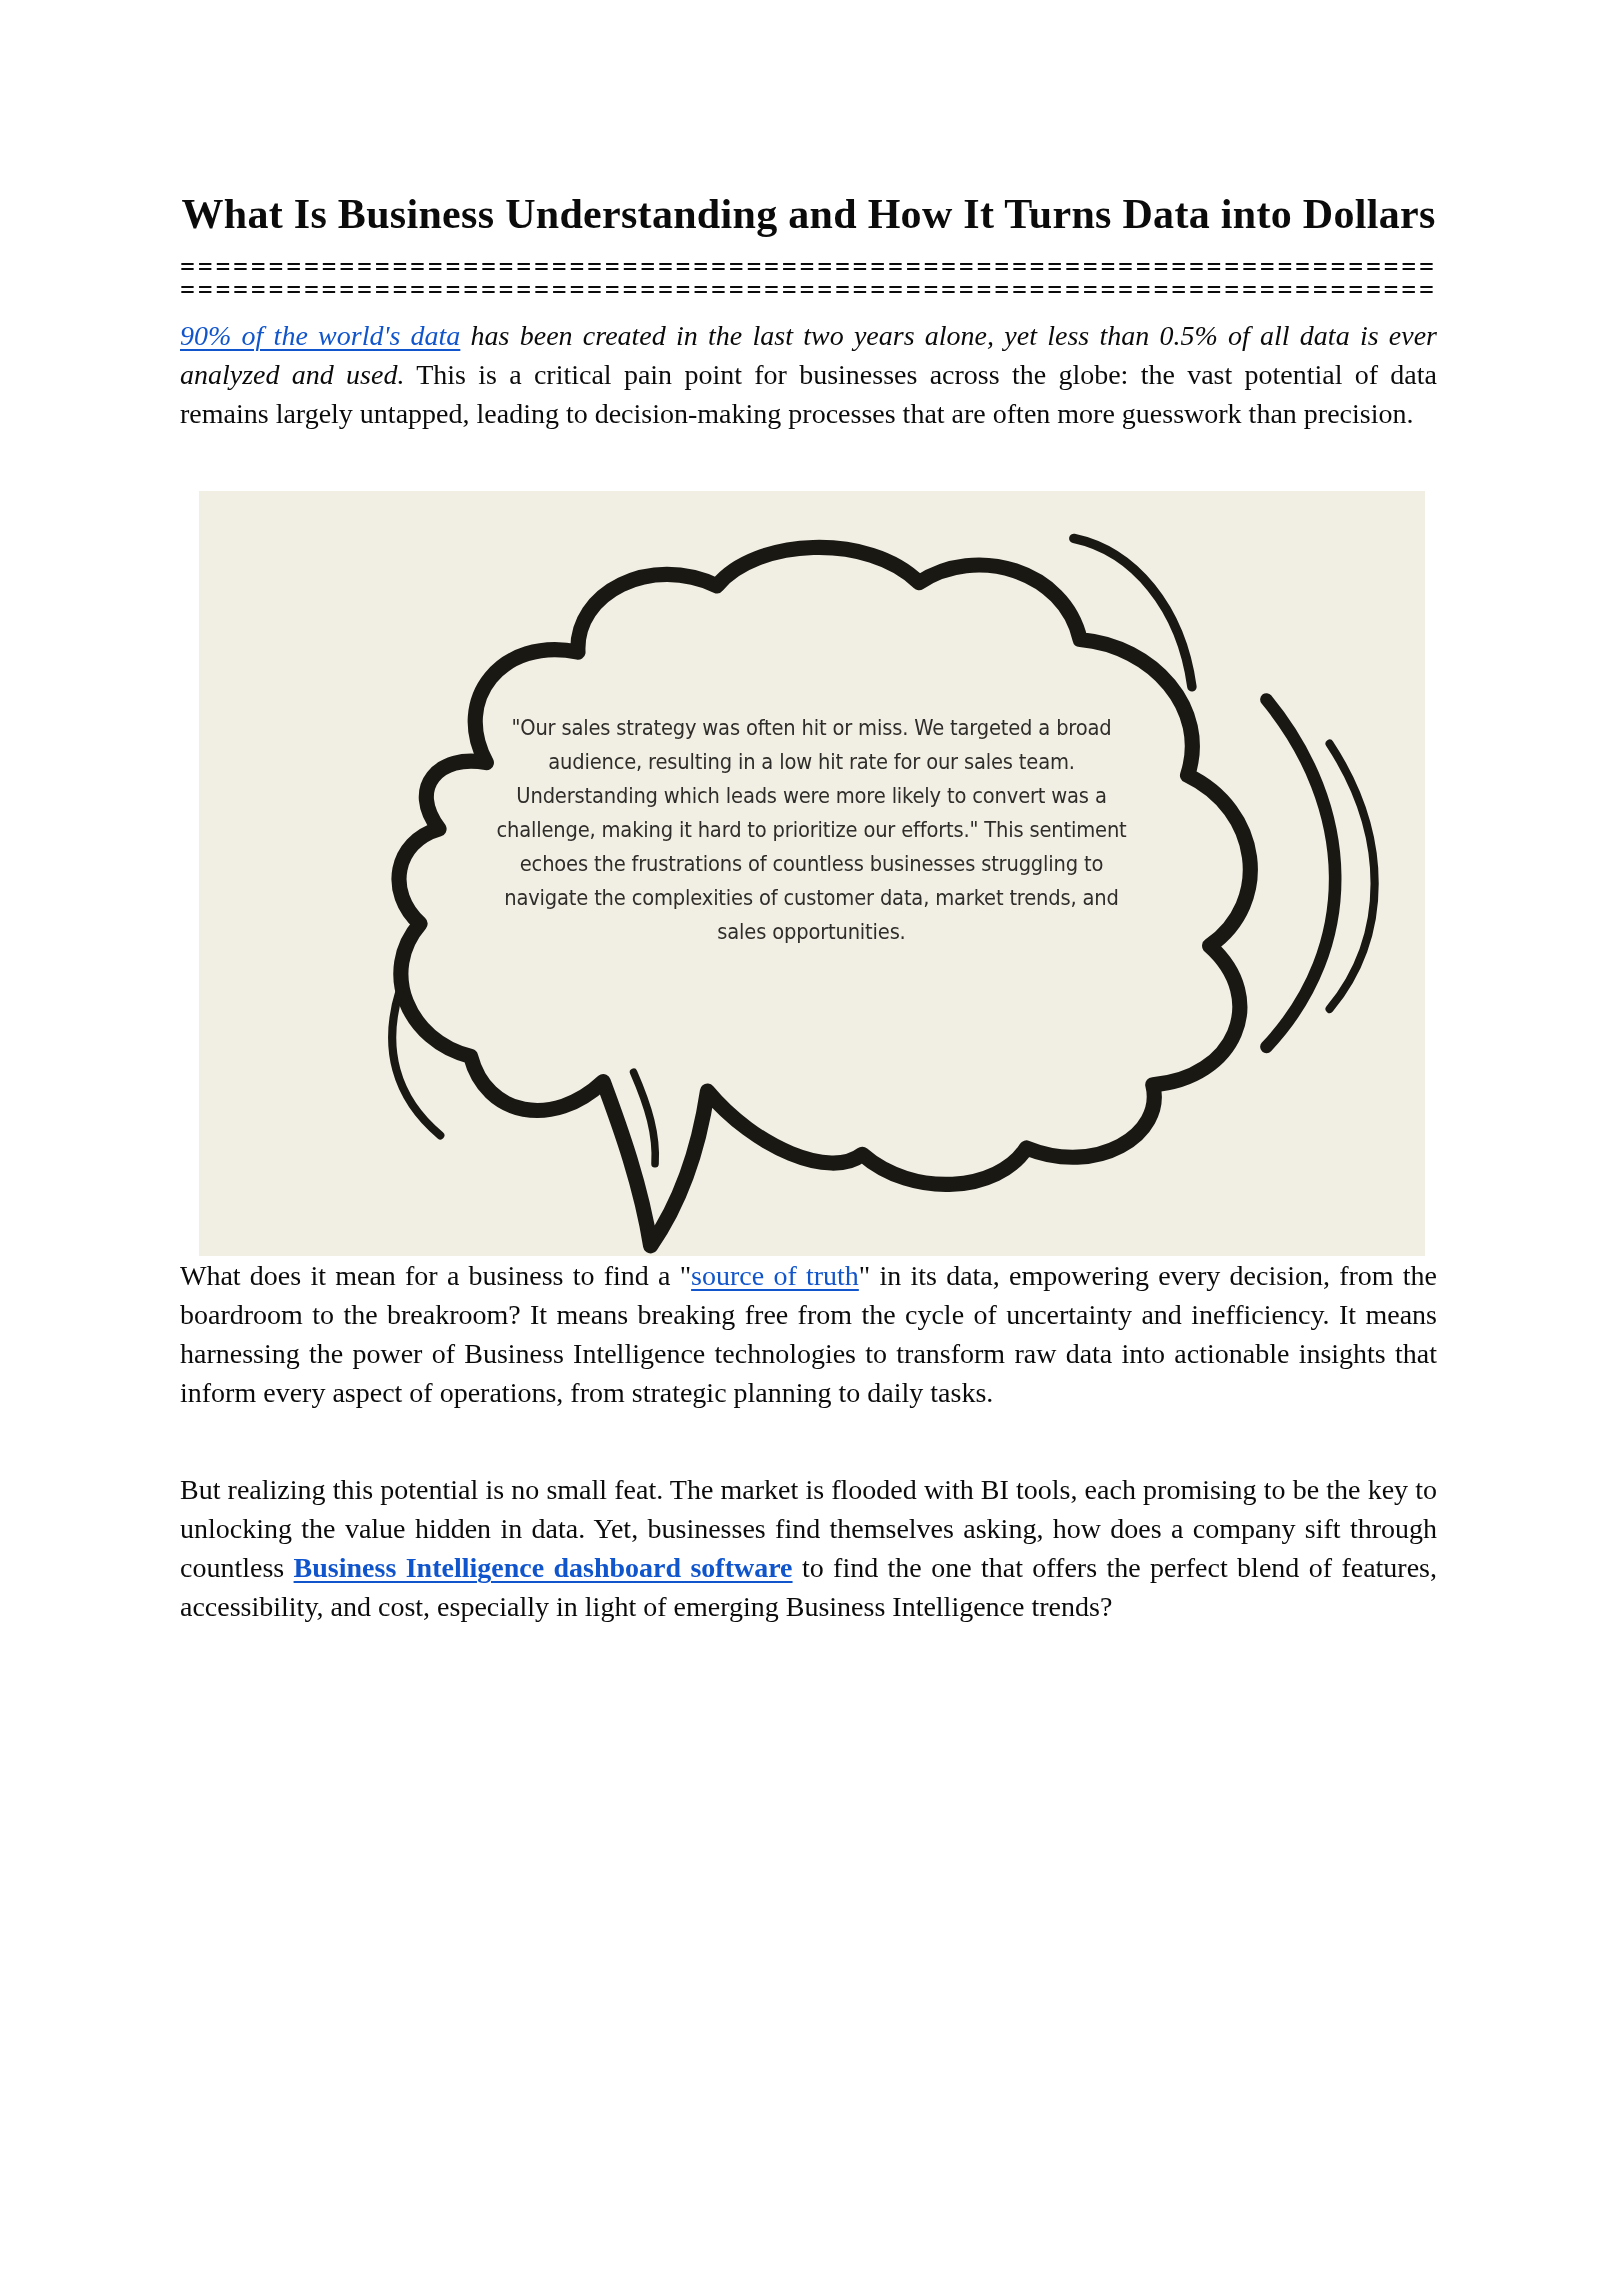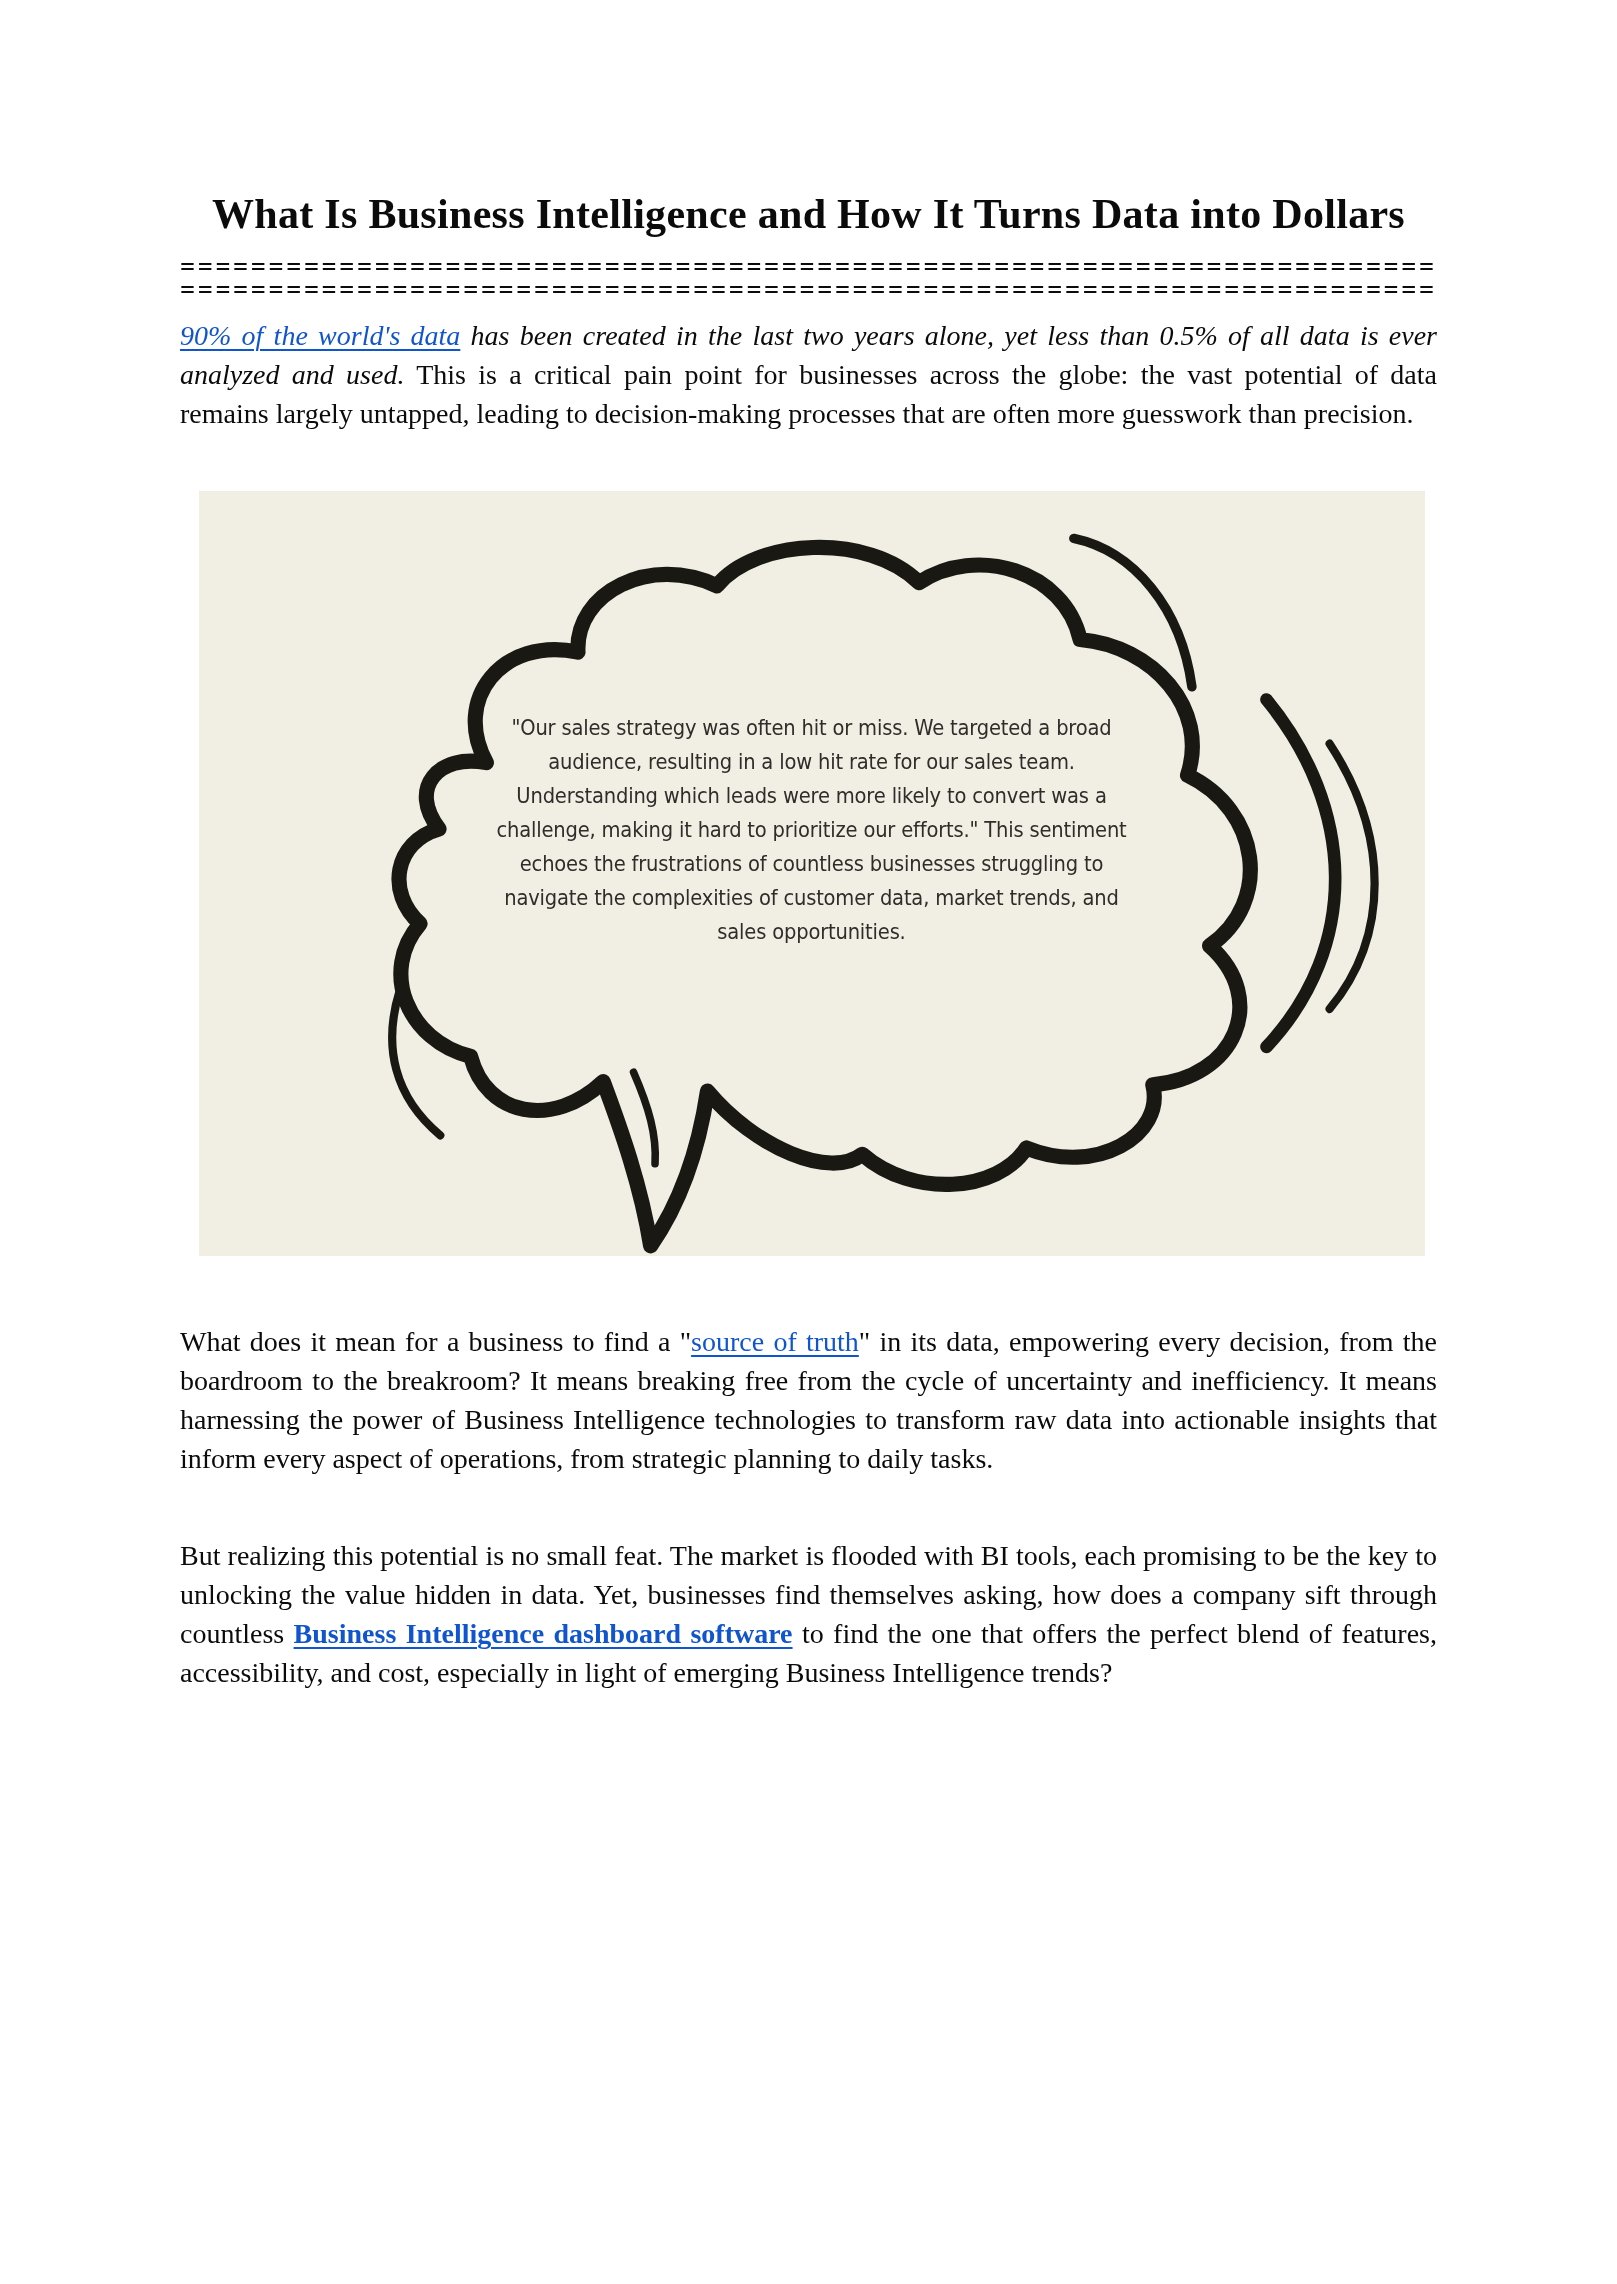--- a/index.html
+++ b/index.html
@@ -44,21 +44,21 @@
 
   
   .para {
     margin: 0;
     font-size: 28px;
     line-height: 39px;
     text-align: justify;
   }
   .para.intro    { margin-top: 14px; }
   .para.question { margin-top: 35px; text-align: left; }
-  .para.truth    { margin-top: 66px; }
+  .para.truth    { }
   .para.market   { margin-top: 58px; }
 
   .it  { font-style: italic; }
   .lnk {
     color: var(--link, #1155cc);
     text-decoration: underline;
     text-decoration-thickness: 1.9px;
     text-underline-offset: 3.8px;
     cursor: pointer;
   }
@@ -98,21 +98,21 @@
     transform-origin: 50% 0;
     letter-spacing: -0.2px;
   }
 </style>
 </head>
 <body>
 
 <div class="page" style="background: rgb(255, 255, 255); color: rgb(11, 11, 11);">
   <div class="content">
 
-    <h1 class="doc-title">What Is Business Intelligence and How It Turns Data into Dollars</h1>
+    <h1 class="doc-title">What Is Business Understanding and How It Turns Data into Dollars</h1>
 
     <div class="separator">
       <div>========================================================================</div>
       <div>========================================================================</div>
     </div>
 
     <p class="para intro"><span class="lnk it">90% of the world's data</span><span class="it"> has been created in the last two years alone, yet less than 0.5% of all data is ever analyzed and used.</span><span> This is a critical pain point for businesses across the globe: the vast potential of data remains largely untapped, leading to decision-making processes that are often more guesswork than precision.</span></p>
 
 
     <div class="figure">

